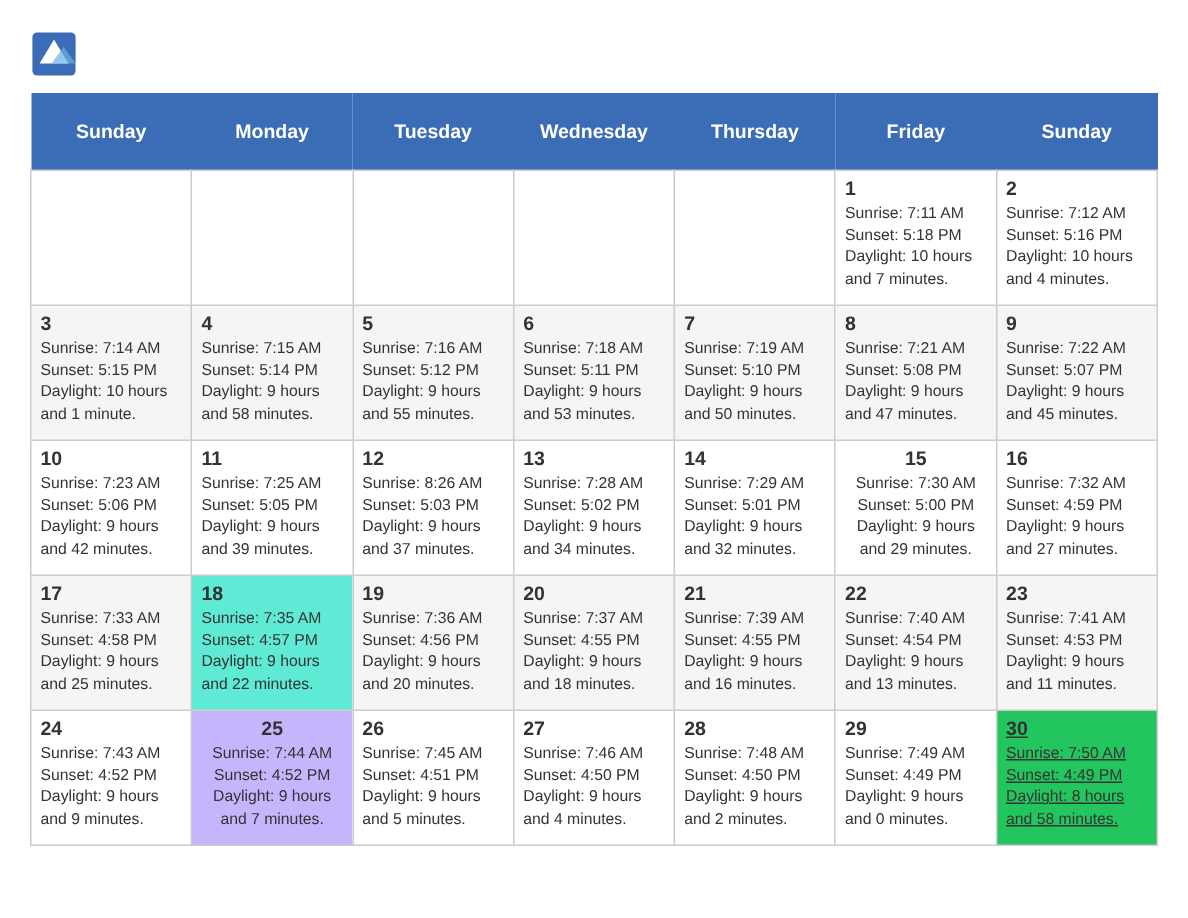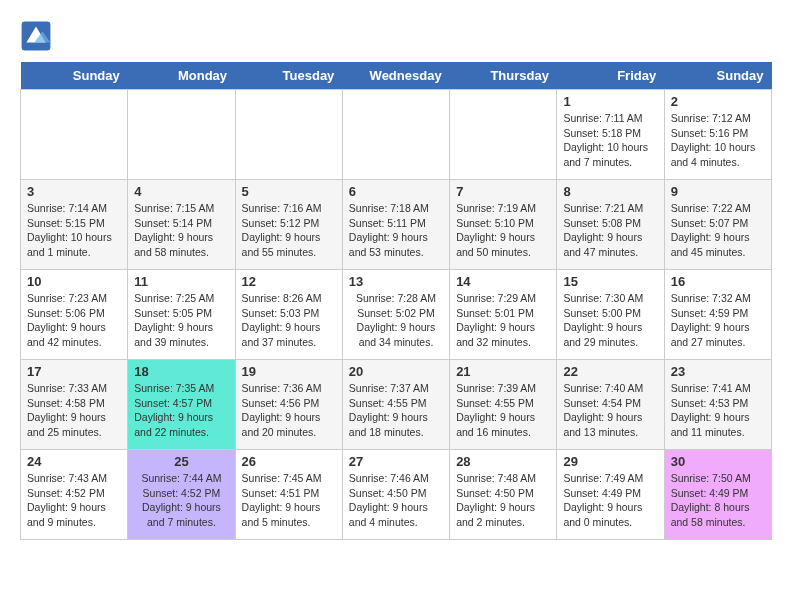--- a/index.html
+++ b/index.html
@@ -47,22 +47,22 @@
       color: #555;
     }
     table {
       width: 100%;
       border-collapse: collapse;
       table-layout: fixed;
     }
     th {
       background-color: #3a6db5;
       color: white;
-      text-align: right;
-      padding: 6px 8px;
+      text-align: center;
+      padding: 18px 8px;
       font-size: 13px;
       font-weight: bold;
     }
     td {
       border: 1px solid #ccc;
       vertical-align: top;
       padding: 4px 6px;
       font-size: 11px;
       color: #333;
       height: 90px;
@@ -199,31 +199,31 @@
 Daylight: 9 hours and 39 minutes.</div>
         </td>
         <td style="background-color: rgb(255, 255, 255);">
           <div class="day-num">12</div>
           <div class="day-info" style="white-space: pre-line;">Sunrise: 8:26 AM
 Sunset: 5:03 PM
 Daylight: 9 hours and 37 minutes.</div>
         </td>
         <td style="background-color: rgb(255, 255, 255);">
           <div class="day-num">13</div>
-          <div class="day-info" style="white-space: pre-line; text-align: center;">Sunrise: 7:28 AM
+          <div class="day-info" style="white-space: pre-line;">Sunrise: 7:28 AM
 Sunset: 5:02 PM
 Daylight: 9 hours and 34 minutes.</div>
         </td>
         <td style="background-color: rgb(255, 255, 255);">
           <div class="day-num">14</div>
           <div class="day-info" style="white-space: pre-line;">Sunrise: 7:29 AM
 Sunset: 5:01 PM
 Daylight: 9 hours and 32 minutes.</div>
         </td>
-        <td style="background-color: rgb(255, 255, 255);">
+        <td style="background-color: rgb(255, 255, 255); text-align: center;">
           <div class="day-num">15</div>
           <div class="day-info" style="white-space: pre-line;">Sunrise: 7:30 AM
 Sunset: 5:00 PM
 Daylight: 9 hours and 29 minutes.</div>
         </td>
         <td style="background-color: rgb(255, 255, 255);">
           <div class="day-num">16</div>
           <div class="day-info" style="white-space: pre-line;">Sunrise: 7:32 AM
 Sunset: 4:59 PM
 Daylight: 9 hours and 27 minutes.</div>
@@ -303,21 +303,21 @@
           <div class="day-info" style="white-space: pre-line;">Sunrise: 7:48 AM
 Sunset: 4:50 PM
 Daylight: 9 hours and 2 minutes.</div>
         </td>
         <td style="background-color: rgb(255, 255, 255);">
           <div class="day-num">29</div>
           <div class="day-info" style="white-space: pre-line;">Sunrise: 7:49 AM
 Sunset: 4:49 PM
 Daylight: 9 hours and 0 minutes.</div>
         </td>
-        <td style="background-color: #f0abfc;">
+        <td style="background-color: #22c55e; text-decoration: underline;">
           <div class="day-num">30</div>
           <div class="day-info" style="white-space: pre-line;">Sunrise: 7:50 AM
 Sunset: 4:49 PM
 Daylight: 8 hours and 58 minutes.</div>
         </td>
       </tr>
     </tbody>
 </table>
 
 </body></html>

